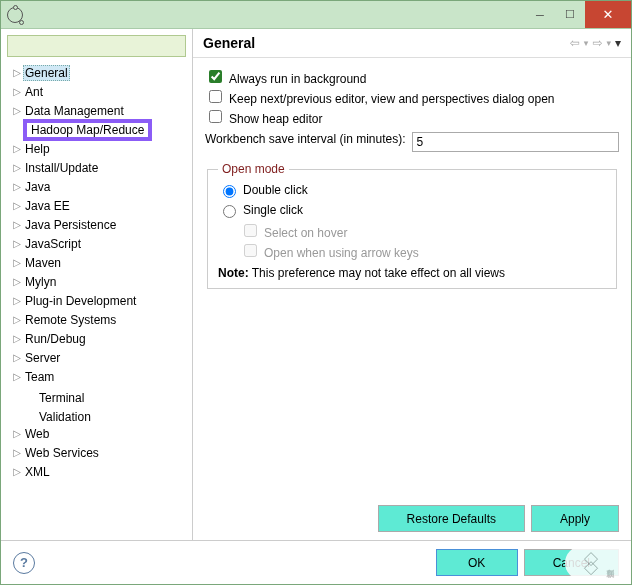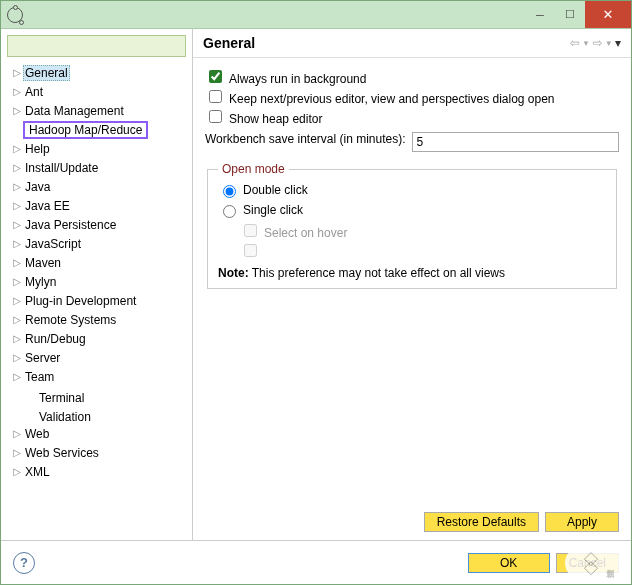--- a/index.html
+++ b/index.html
@@ -112,21 +112,21 @@
     font-size: 10px;
     text-align: center;
   }
   .tree-item .lbl { padding: 0 2px; }
   .tree-item.selected .lbl {
     background: #d0e8f5;
     border: 1px dotted #7aa;
     padding: 0 1px;
   }
   .tree-item.highlighted .lbl {
-    border: 2px solid #8b5cf6;
+    border: 4px solid #8b5cf6;
     padding: 0 4px;
   }
   .tree-sub { padding-left: 26px; align-items: flex-end; }
   
   .right-pane {
     flex: 1;
     display: flex;
     flex-direction: column;
     padding: 0;
   }
@@ -198,26 +198,26 @@
   }
   .note-row b { font-weight: bold; }
   .right-footer {
     padding: 8px 12px;
     display: flex;
     justify-content: flex-end;
     gap: 6px;
     border-top: none;
   }
   .btn {
-    height: 20px;
+    height: 27px;
     min-width: 74px;
-    background: #fde047;
+    background: #5eead4;
     border: 1px solid #aaa;
     font-size: 12px;
-    padding: 0 12px;
+    padding: 0 28px;
     cursor: default;
   }
   
   .bottom-bar {
     height: 44px;
     border-top: 1px solid #ccc;
     display: flex;
     align-items: center;
     padding: 0 12px;
     gap: 6px;
@@ -403,20 +403,21 @@
           <input type="radio" name="om" style="">
           <span>Single click</span>
         </label>
         <div class="sub-opts">
           <label class="check-row">
             <input type="checkbox" disabled="" style="">
             <span>Select on hover</span>
           </label>
           <label class="check-row">
             <input type="checkbox" disabled="" style="">
+            <span>Open when using arrow keys</span>
           </label>
         </div>
         <div class="note-row">
           <b>Note:</b><span> This preference may not take effect on all views</span>
         </div>
       </fieldset>
     </div>
     <div class="right-footer">
       <button class="btn">Restore Defaults</button>
       <button class="btn">Apply</button>

